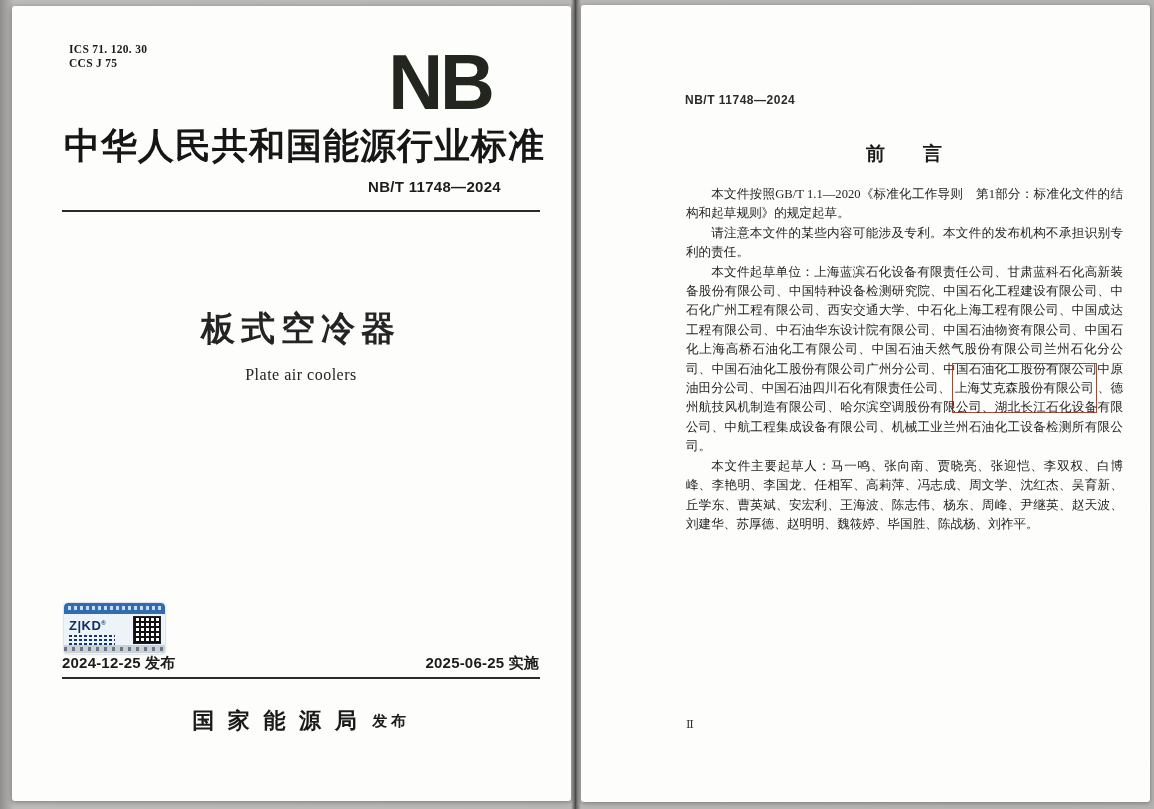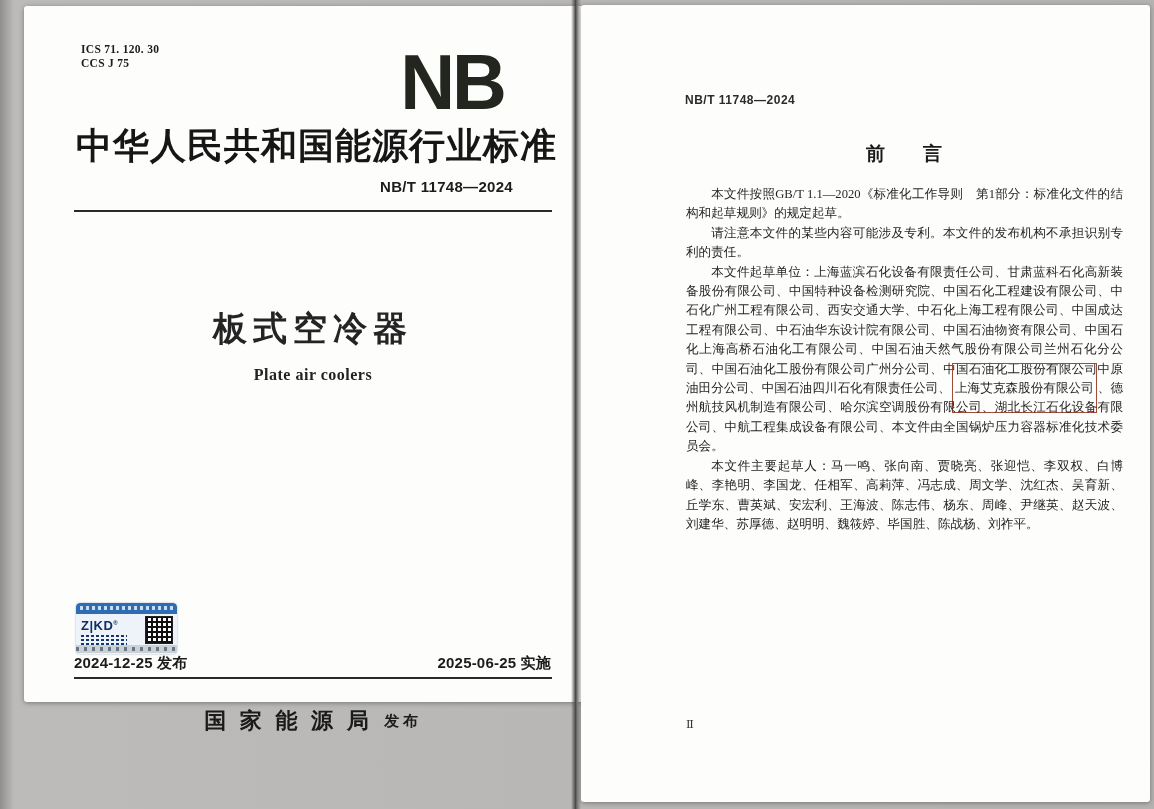--- a/index.html
+++ b/index.html
@@ -6,21 +6,21 @@
   body{
     width:1154px;height:809px;overflow:hidden;position:relative;
     background:linear-gradient(90deg,#8f8e8c 0px,#bcbbb9 14px,#b4b3b1 100%);
     font-family:"Liberation Serif","DejaVu Serif",serif;
     color:#1c1c1c;
   }
   .page{
     position:absolute;background:#fdfdfc;border-radius:3px;
     box-shadow:0 1px 5px rgba(0,0,0,.35);
   }
-  .page-left{left:24px;top:6px;width:559px;height:696px;}
+  .page-left{left:12px;top:6px;width:559px;height:795px;}
   .page-right{left:581px;top:5px;width:569px;height:797px;}
   .gutter{
     position:absolute;left:571px;top:0;width:10px;height:809px;
     background:linear-gradient(90deg,rgba(120,119,117,0) 0%,#4c4b49 45%,#757472 60%,rgba(178,177,175,0) 100%);
     z-index:5;
   }
 
   
   .ics-block{position:absolute;left:57px;top:36px;font-size:11.5px;font-weight:bold;line-height:14px;letter-spacing:.3px;}
   .nb-logo{
@@ -41,21 +41,21 @@
   .rule{position:absolute;left:50px;width:478px;height:0;border:0;border-top:2px solid #2a2a2a;margin:0;}
   .rule-top{top:204px;}
   .rule-bottom{top:671px;border-top-width:2px;}
   .doc-title{
     position:absolute;left:50px;top:300px;width:478px;text-align:center;
     font-family:"Liberation Sans","DejaVu Sans",sans-serif;
     font-size:34px;font-weight:600;letter-spacing:6px;color:#242424;
   }
   .doc-title-en{
     position:absolute;left:50px;top:360px;width:478px;text-align:center;
-    font-size:16px;font-weight:bold;letter-spacing:.5px;color:#222;
+    font-size:16px;font-weight:normal;letter-spacing:.5px;color:#222;
   }
 
   
   .badge{position:absolute;left:52px;top:597px;width:101px;height:51px;border-radius:4px;
          box-shadow:0 0 2px rgba(40,70,120,.45);overflow:hidden;background:#eef3f9;}
   .badge-top{
     height:11px;background:#2e6db4;border-radius:4px 4px 0 0;position:relative;
   }
   .badge-top:after{
     content:"";position:absolute;left:4px;right:4px;top:3px;height:4px;
@@ -146,18 +146,18 @@
 
 <div class="page page-right">
 
   <div class="running-header">NB/T 11748—2024</div>
 
   <div class="foreword-title">前　　言</div>
 
   <div class="foreword-body">
     <p>本文件按照GB/T 1.1—2020《标准化工作导则　第1部分：标准化文件的结构和起草规则》的规定起草。</p>
     <p>请注意本文件的某些内容可能涉及专利。本文件的发布机构不承担识别专利的责任。</p>
-    <p><span>本文件起草单位：上海蓝滨石化设备有限责任公司、甘肃蓝科石化高新装备股份有限公司、中国特种设备检测研究院、中国石化工程建设有限公司、中石化广州工程有限公司、西安交通大学、中石化上海工程有限公司、中国成达工程有限公司、中石油华东设计院有限公司、中国石油物资有限公司、中国石化上海高桥石油化工有限公司、中国石油天然气股份有限公司兰州石化分公司、中国石油化工股份有限公司广州分公司、中国石油化工股份有限公司中原油田分公司、中国石油四川石化有限责任公司、</span><span class="hl">上海艾克森股份有限公司</span><span>、德州航技风机制造有限公司、哈尔滨空调股份有限公司、湖北长江石化设备有限公司、中航工程集成设备有限公司、本文件由全国锅炉压力容器标准化技术委员会。</span></p>
+    <p><span>本文件起草单位：上海蓝滨石化设备有限责任公司、甘肃蓝科石化高新装备股份有限公司、中国特种设备检测研究院、中国石化工程建设有限公司、中石化广州工程有限公司、西安交通大学、中石化上海工程有限公司、中国成达工程有限公司、中石油华东设计院有限公司、中国石油物资有限公司、中国石化上海高桥石油化工有限公司、中国石油天然气股份有限公司兰州石化分公司、中国石油化工股份有限公司广州分公司、中国石油化工股份有限公司中原油田分公司、中国石油四川石化有限责任公司、</span><span class="hl">上海艾克森股份有限公司</span><span>、德州航技风机制造有限公司、哈尔滨空调股份有限公司、湖北长江石化设备有限公司、中航工程集成设备有限公司、机械工业兰州石油化工设备检测所有限公司。</span></p>
     <p>本文件主要起草人：马一鸣、张向南、贾晓亮、张迎恺、李双权、白博峰、李艳明、李国龙、任相军、高莉萍、冯志成、周文学、沈红杰、吴育新、丘学东、曹英斌、安宏利、王海波、陈志伟、杨东、周峰、尹继英、赵天波、刘建华、苏厚德、赵明明、魏筱婷、毕国胜、陈战杨、刘祚平。</p>
   </div>
 
   <div class="page-num">Ⅱ</div>
 </div>
 
 </body></html>

